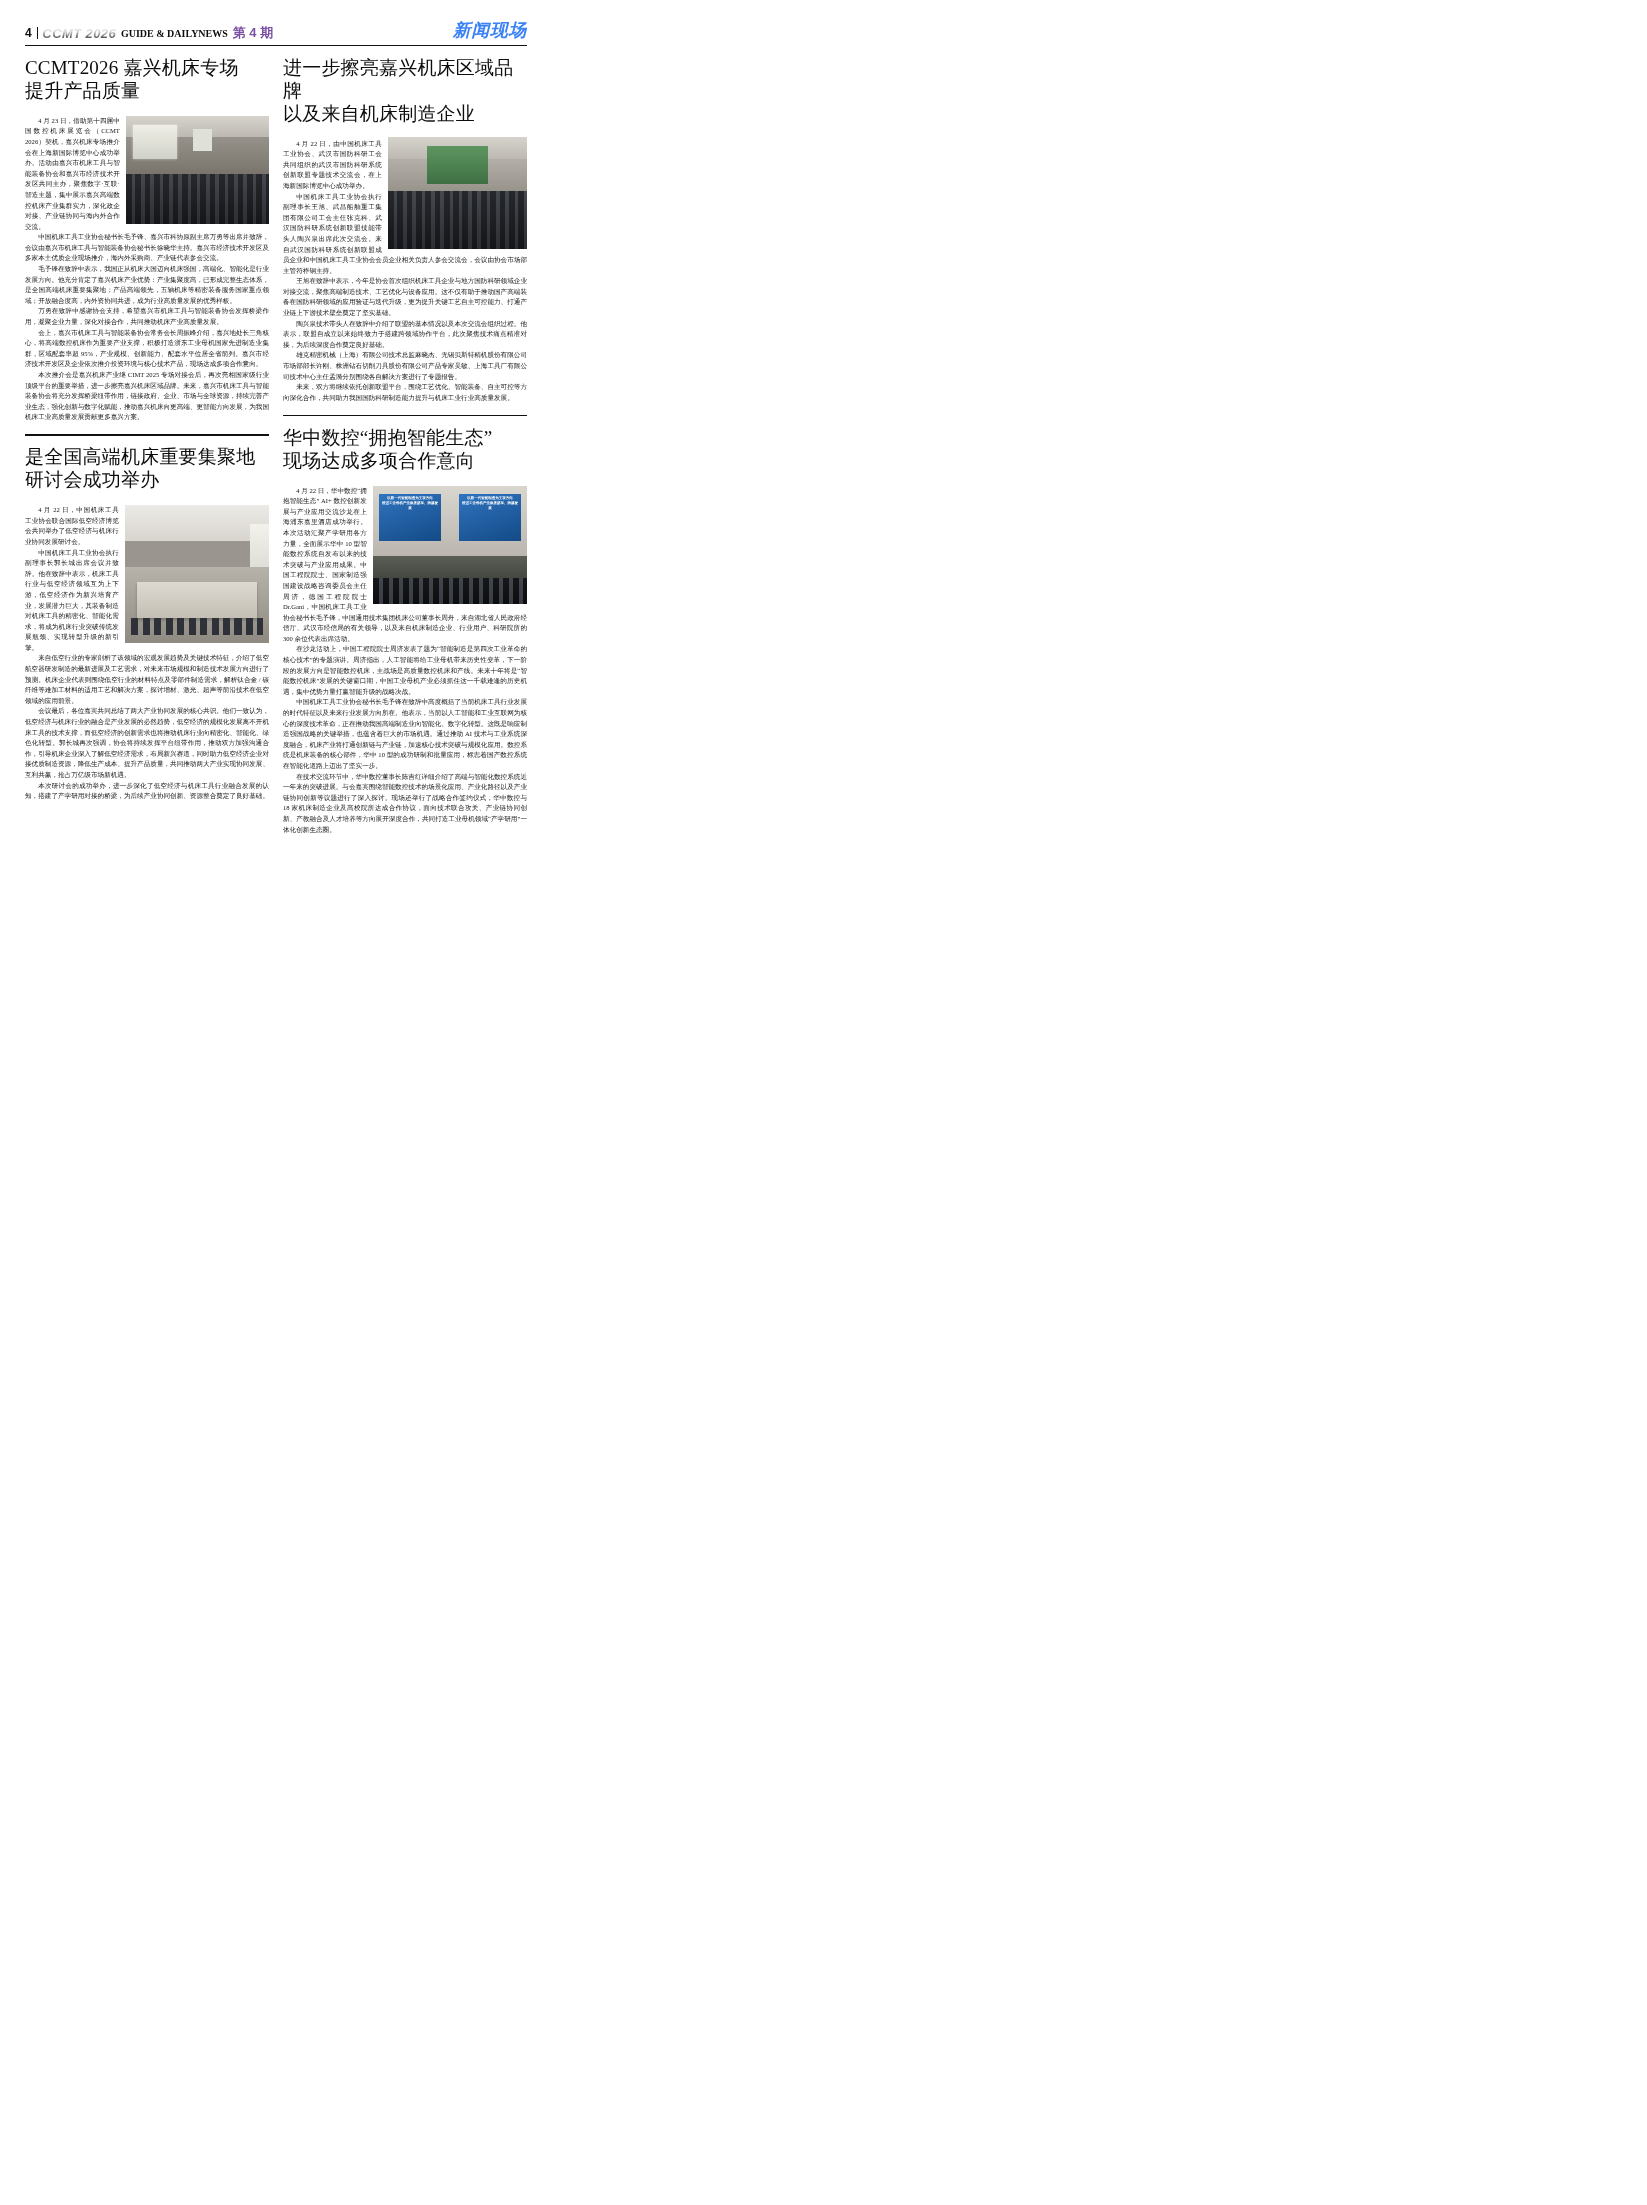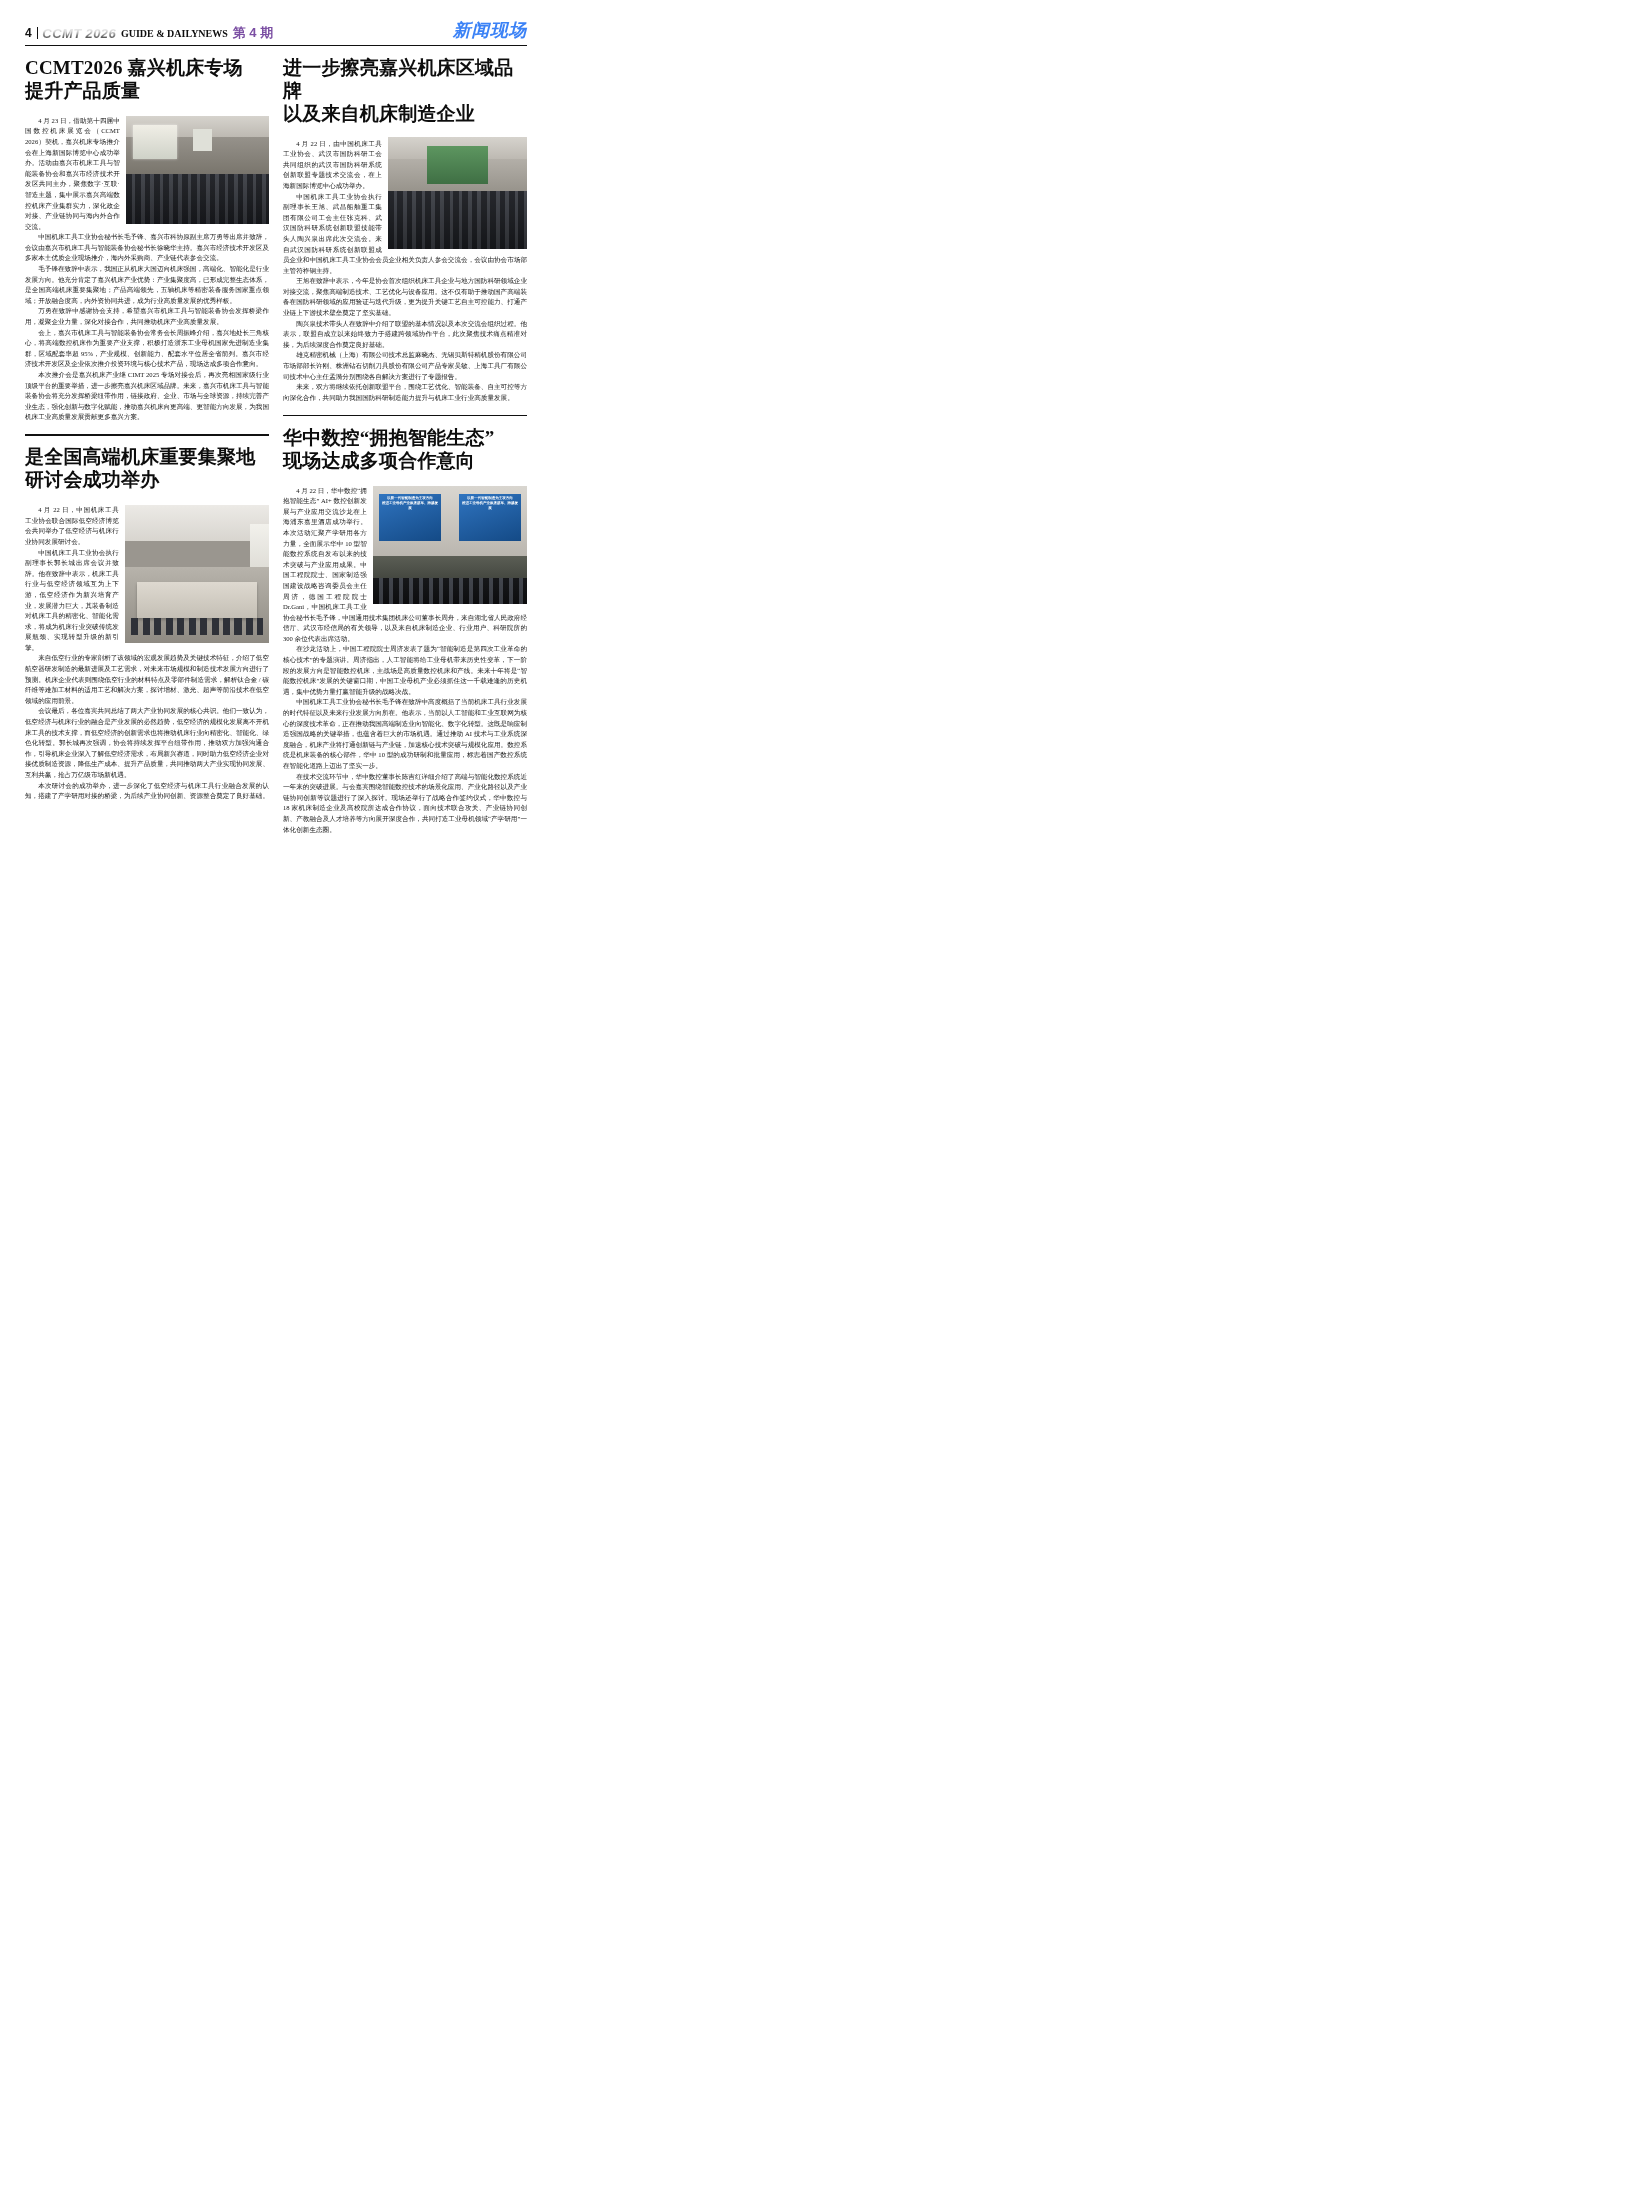--- a/index.html
+++ b/index.html
@@ -21,21 +21,21 @@
     -webkit-background-clip:text;background-clip:text;color:#7a7a7a;-webkit-text-fill-color:transparent;
   }
   .masthead{font-family:Liberation Serif, serif;font-weight:900;font-size:10px;color:#0e0e0e;letter-spacing:0px;}
   .issue{font-family:"Liberation Sans","DejaVu Sans",sans-serif;font-weight:900;font-size:13px;color:#7b4fa3;}
   .section-label{font-size:17.6px;font-weight:900;font-style:italic;color:#3b82f6;letter-spacing:0.9px;}
   .rule{height:1.8px;background:#111;margin-top:2.6px;}
   
   .columns{display:flex;gap:14px;margin-top:10.6px;}
   .col{width:244px;}
   .article h1{
-    margin:0 0 13.2px 0;font-size:19px;line-height:1.2;font-weight:700;color:#0d0d0d;
+    margin:0 0 13.2px 0;font-size:19px;line-height:1.2;font-weight:400;color:#0d0d0d;
     letter-spacing:0.2px;
   }
   .article h1 .tl{display:block;}
   .article .body{font-size:6.6px;line-height:10.6px;text-align:justify;}
   .article p{margin:0;text-indent:2em;}
   .divider{height:1.3px;background:#111;margin:11.5px 0 10.6px 0;}
   
   .photo{position:relative;float:right;overflow:hidden;background:#9a968f;margin:0 0 3.5px 6.2px;}
   .photo div{position:absolute;}
   .ph-left1{width:143px;height:108px;}

